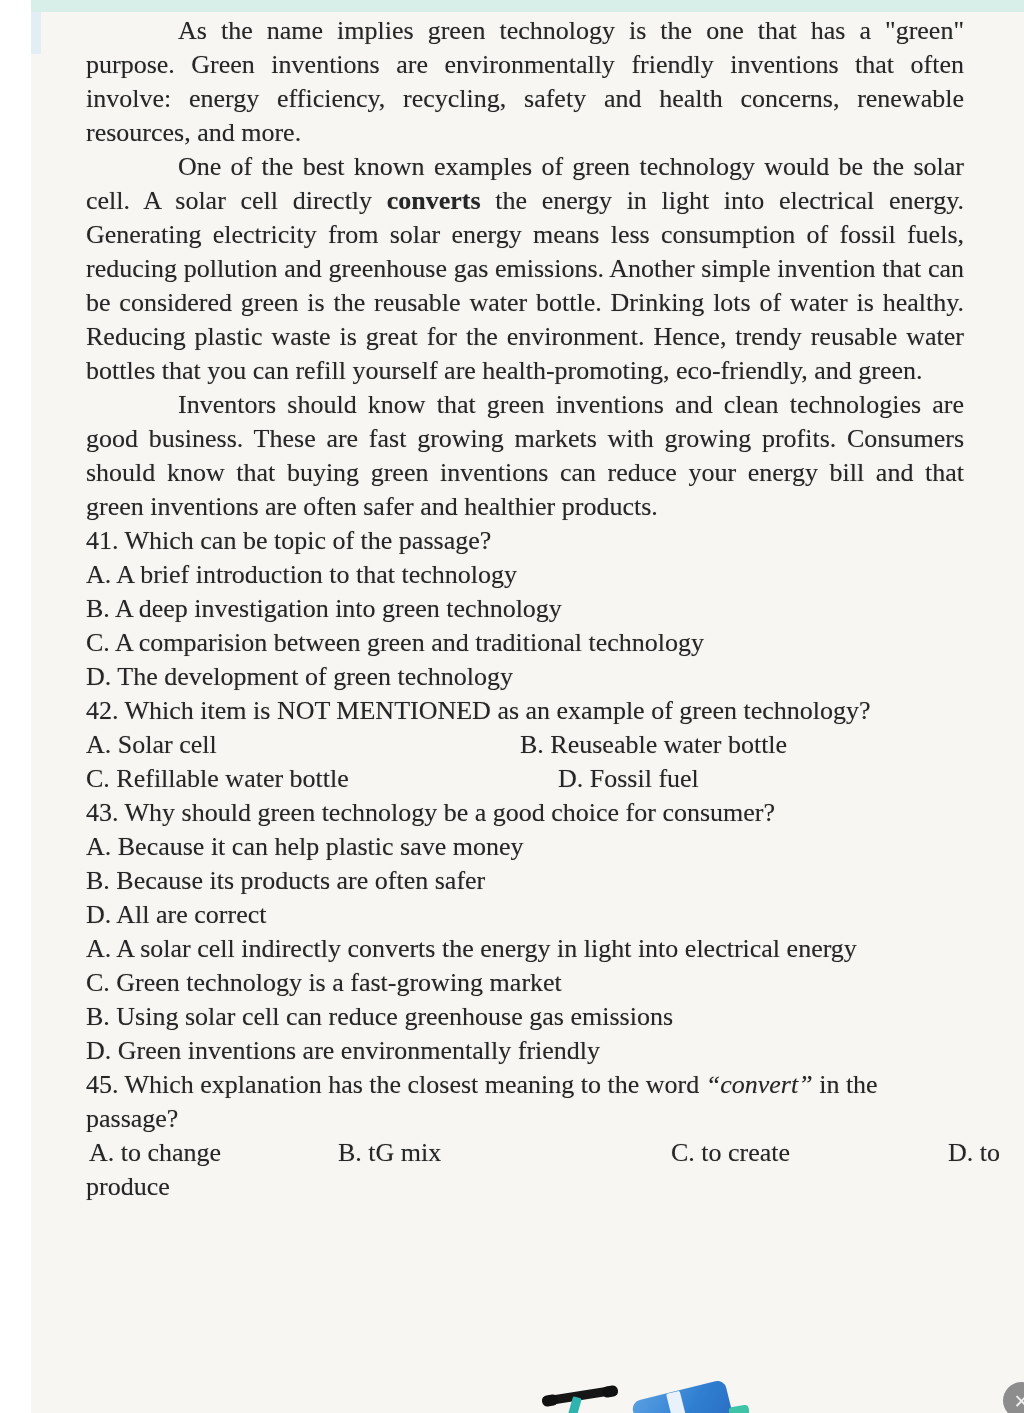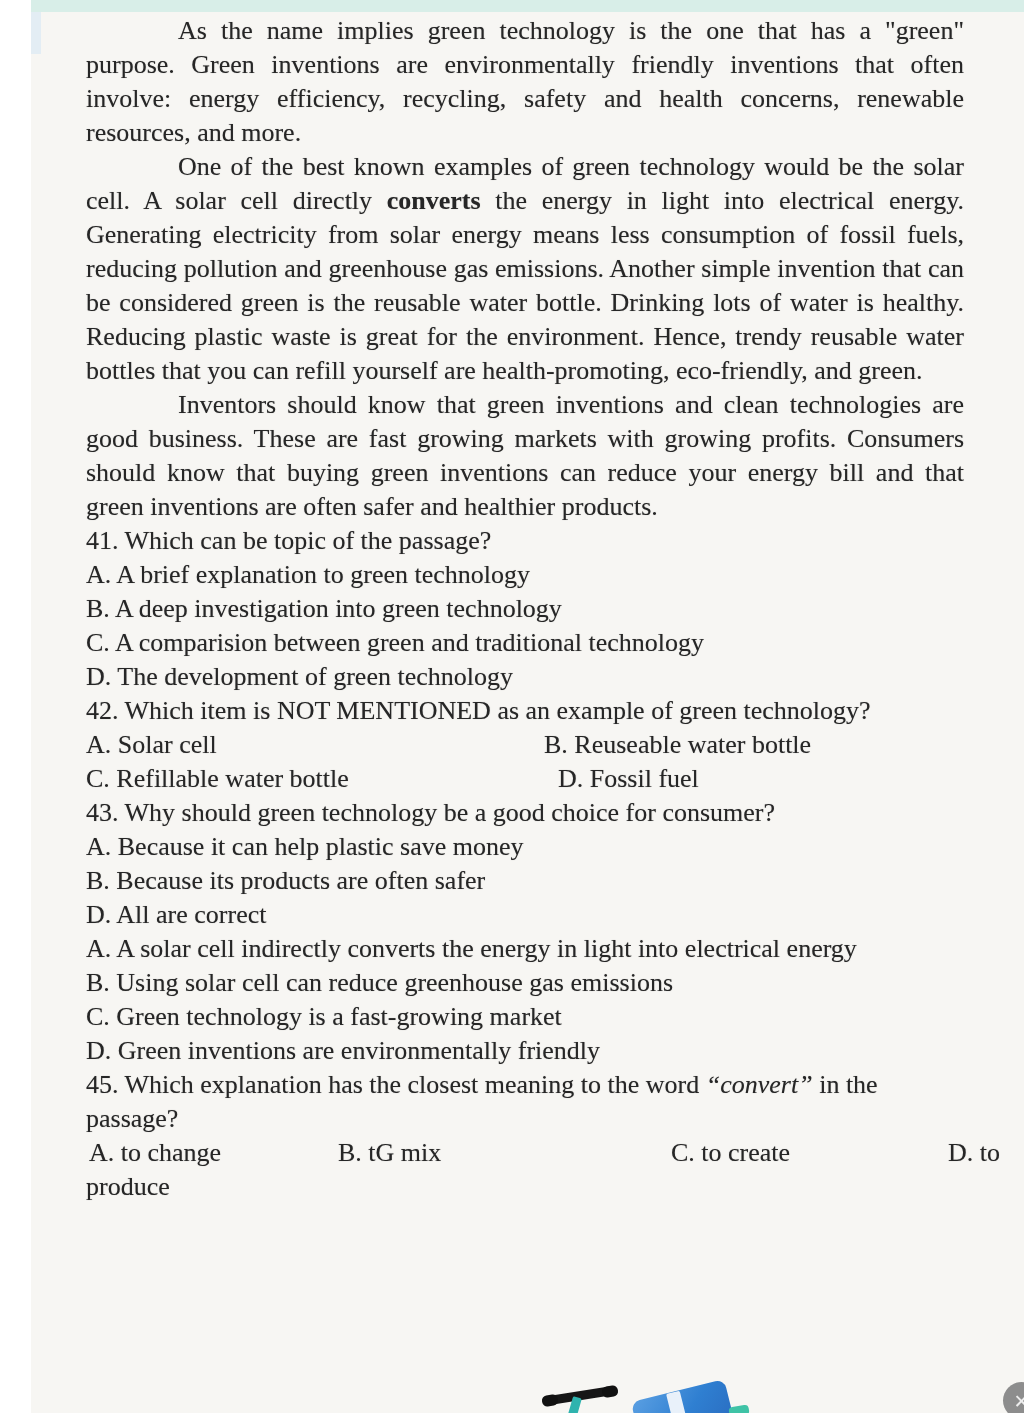--- a/index.html
+++ b/index.html
@@ -23,21 +23,21 @@
   .content{
     position:absolute;top:14px;left:55px;width:878px;
     font-size:26px;line-height:34px;
     text-shadow:0 0 1px rgba(40,40,40,.35);
   }
   .para{margin:0;text-align:justify;text-indent:92px;}
   .source{margin-left:488px;font-style:italic;}
   .q-line{white-space:nowrap;overflow:hidden;}
   .opt-row{position:relative;height:34px;}
   .opt-row .abs{position:absolute;top:0;white-space:nowrap;}
-  .pos-b42{left:458px;text-align:center;}
+  .pos-b42{left:434px;text-align:center;}
   .pos-d42{left:472px;}
   .pos-a45{left:3px;}
   .pos-b45{left:252px;}
   .pos-c45{left:585px;}
   .pos-d45{left:862px;}
   
   .scooter{position:absolute;left:511px;top:1383px;width:86px;height:30px;}
   .scooter .bar{position:absolute;left:4px;top:8px;width:70px;height:9px;background:#161616;border-radius:5px;transform:rotate(-9deg);}
   .scooter .grip-l{position:absolute;left:0;top:12px;width:16px;height:11px;background:#111;border-radius:5px;transform:rotate(-9deg);}
   .scooter .grip-r{position:absolute;left:60px;top:3px;width:16px;height:11px;background:#111;border-radius:5px;transform:rotate(-9deg);}
@@ -65,21 +65,21 @@
 
     <p class="para"><span>One of the best known examples of green technology would be the solar cell. A solar cell directly </span><b>converts</b><span> the energy in light into electrical energy. Generating electricity from solar energy means less consumption of fossil fuels, reducing pollution and greenhouse gas emissions. Another simple invention that can be considered green is the reusable water bottle. Drinking lots of water is healthy. Reducing plastic waste is great for the environment. Hence, trendy reusable water bottles that you can refill yourself are health-promoting, eco-friendly, and green.</span></p>
 
     <p class="para">Inventors should know that green inventions and clean technologies are good business. These are fast growing markets with growing profits. Consumers should know that buying green inventions can reduce your energy bill and that green inventions are often safer and healthier products.</p>
 
     <div class="source">
     </div>
 
     <div>
       <div class="q-line">41. Which can be topic of the passage?</div>
-      <div class="q-line">A. A brief explanation to green technology</div>
+      <div class="q-line">A. A brief introduction to that technology</div>
       <div class="q-line">B. A deep investigation into green technology</div>
       <div class="q-line">C. A comparision between green and traditional technology</div>
       <div class="q-line">D. The development of green technology</div>
     </div>
 
     <div>
       <div class="q-line">42. Which item is NOT MENTIONED as an example of green technology?</div>
       <div class="opt-row">
         <span class="abs" style="left:0">A. Solar cell</span>
         <span class="abs pos-b42">B. Reuseable water bottle</span>
@@ -92,22 +92,22 @@
 
     <div>
       <div class="q-line">43. Why should green technology be a good choice for consumer?</div>
       <div class="q-line">A. Because it can help plastic save money</div>
       <div class="q-line">B. Because its products are often safer</div>
       <div class="q-line">D. All are correct</div>
     </div>
 
     <div>
       <div class="q-line">A. A solar cell indirectly converts the energy in light into electrical energy</div>
+      <div class="q-line">C. Green technology is a fast-growing market</div>
       <div class="q-line">B. Using solar cell can reduce greenhouse gas emissions</div>
-      <div class="q-line">C. Green technology is a fast-growing market</div>
       <div class="q-line">D. Green inventions are environmentally friendly</div>
     </div>
 
     <div>
       <div class="q-line"><span>45. Which explanation has the closest meaning to the word </span><i>“convert”</i><span> in the</span></div>
       <div class="q-line">passage?</div>
       <div class="opt-row">
         <span class="abs pos-a45">A. to change</span>
         <span class="abs pos-b45">B. tG mix</span>
         <span class="abs pos-c45">C. to create</span>

